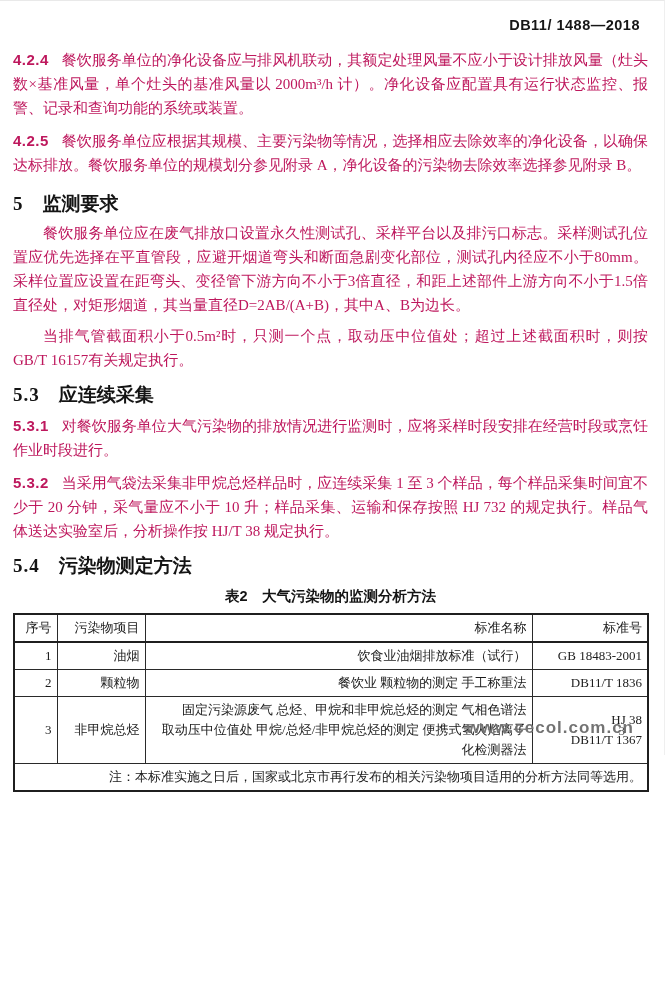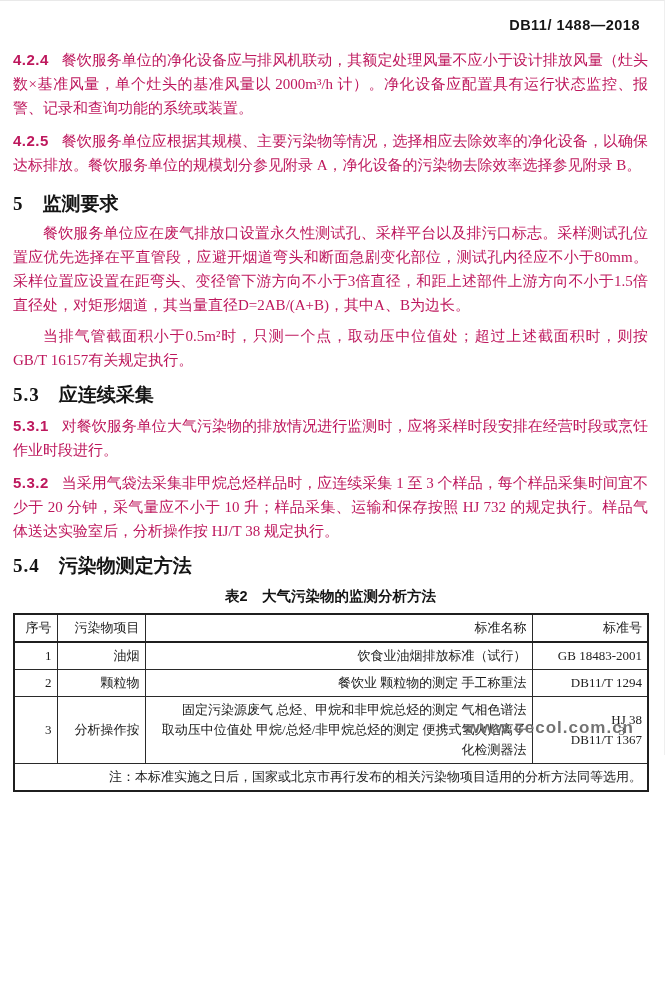--- a/index.html
+++ b/index.html
@@ -185,25 +185,25 @@
       <tr>
         <td class="rowcell">1</td>
         <td class="rowcell">油烟</td>
         <td class="rowcell">饮食业油烟排放标准（试行）</td>
         <td class="rowcell">GB 18483-2001</td>
       </tr>
       <tr>
         <td class="rowcell">2</td>
         <td class="rowcell">颗粒物</td>
         <td class="rowcell">餐饮业 颗粒物的测定 手工称重法</td>
-        <td class="rowcell">DB11/T 1294</td>
+        <td class="rowcell">DB11/T 1836</td>
       </tr>
       <tr>
         <td>3</td>
-        <td>分析操作按</td>
+        <td>非甲烷总烃</td>
         <td>
           <div class="cell-line">固定污染源废气 总烃、甲烷和非甲烷总烃的测定 气相色谱法</div>
           <div class="cell-line">取动压中位值处 甲烷/总烃/非甲烷总烃的测定 便携式氢火焰离子化检测器法</div>
         </td>
         <td>
           <div class="cell-line">HJ 38</div>
           <div class="cell-line">DB11/T 1367</div>
         </td>
       </tr>
       <tr>

